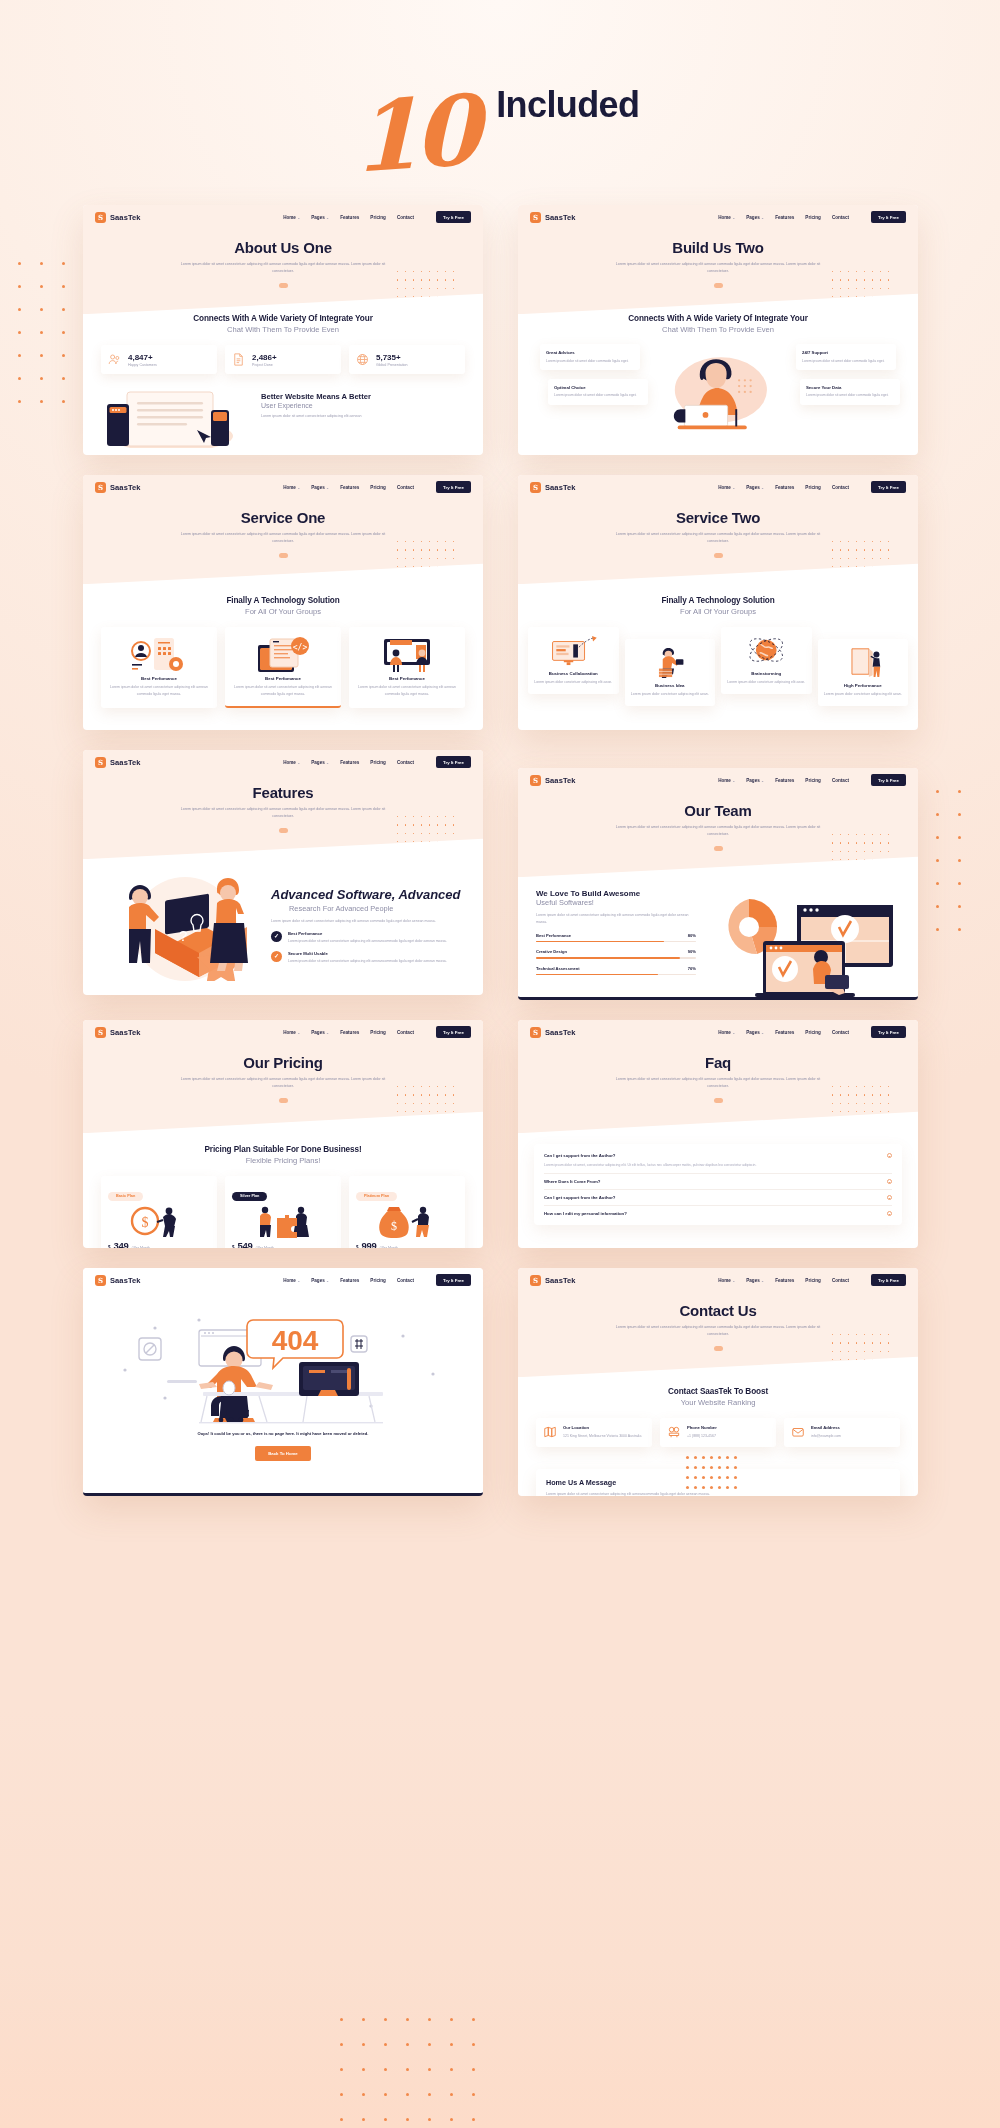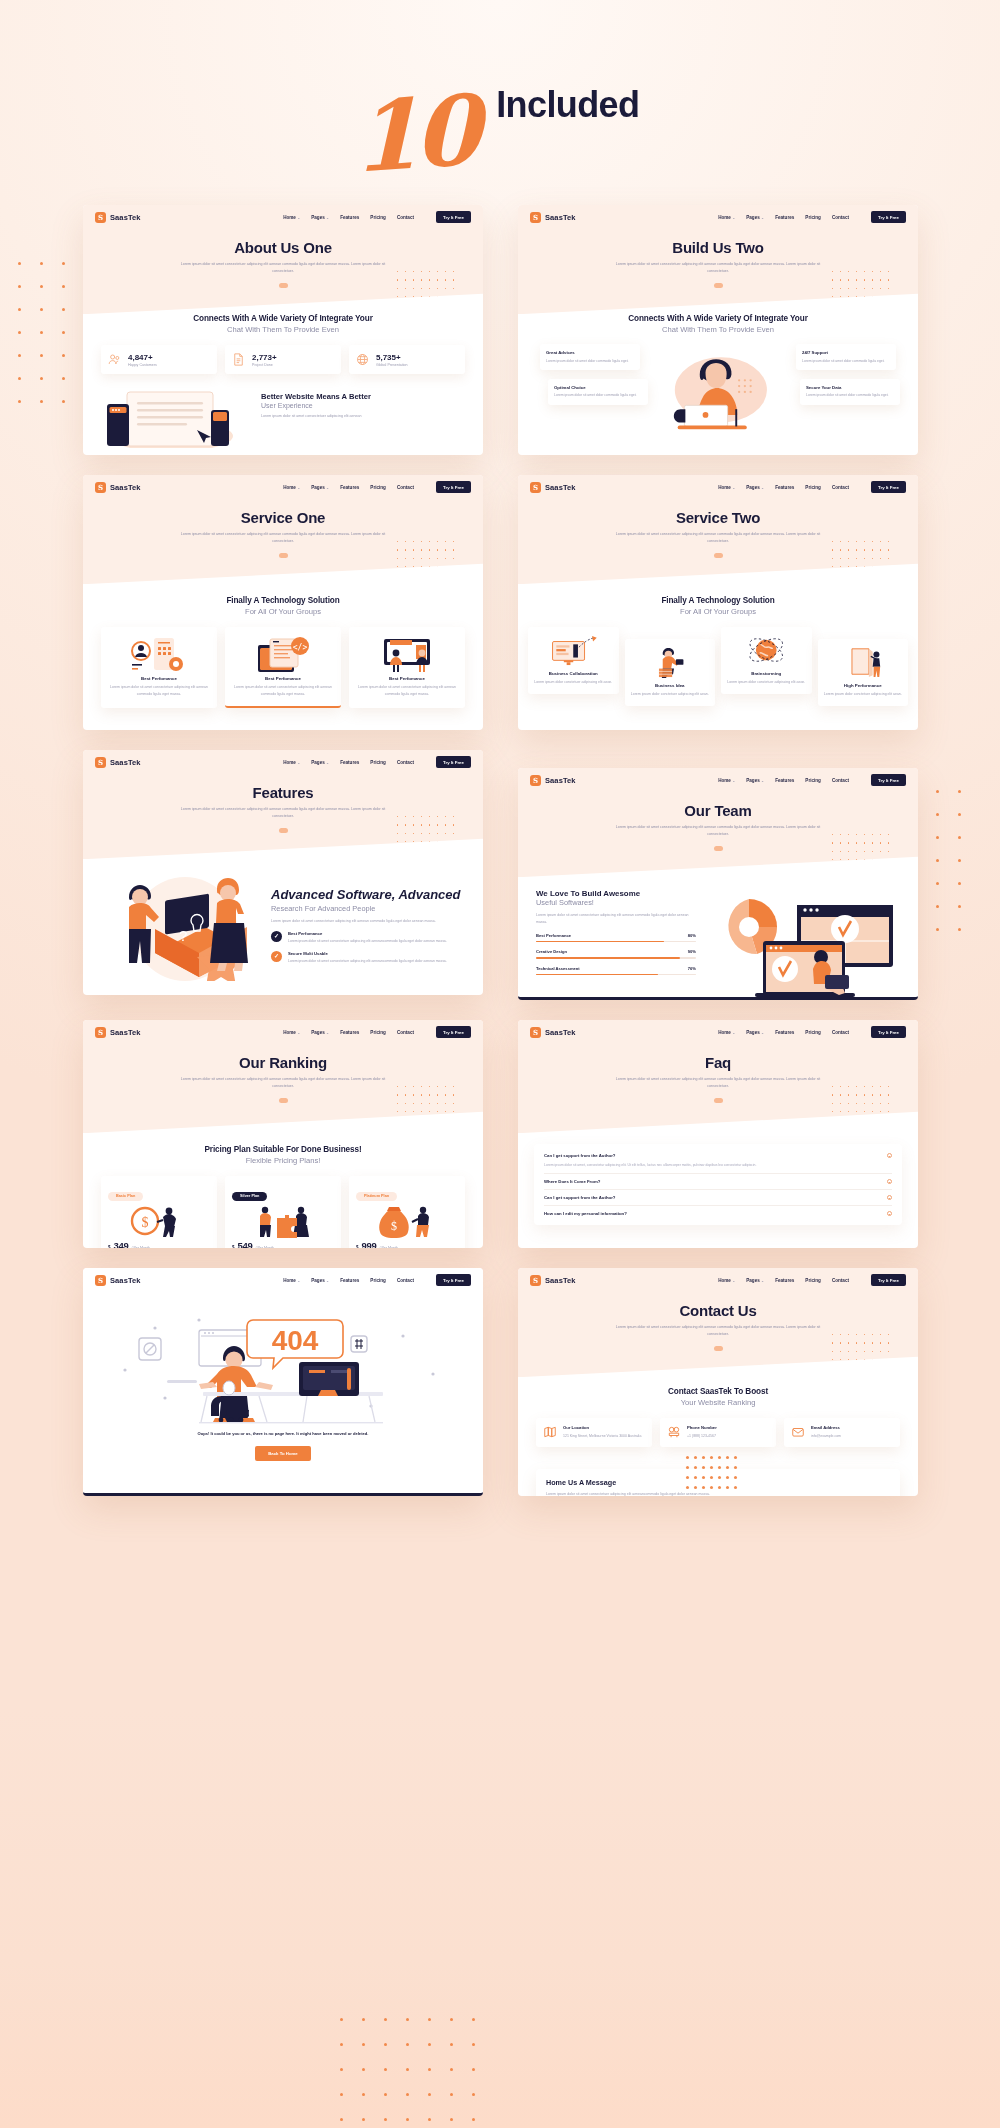--- a/index.html
+++ b/index.html
@@ -153,21 +153,21 @@
   .svc4 { display:flex; gap:6px; margin-top:11px; align-items:flex-start;}
   .svc4 .svc { padding:7px 5px 8px; }
   .svc4 .svc.down { margin-top: 12px; }
   .svc4 .svc-ill { height: 32px; }
 
   
   .feat { display:flex; gap:10px; padding: 10px 16px 0;}
   .feat-ill { width:162px; height:112px; flex:none; position:relative;}
   .feat-txt { flex:1; padding-top: 18px;}
   .feat-h { font-size:13px; font-weight:700; color:#1b1b3a; line-height:1.25;font-style:italic;}
-  .feat-s { font-size:7.4px; color:#8d8da6; }
+  .feat-s { font-size:7.4px; color:#8d8da6;margin-left:18px; }
   .feat-p { font-size:3.5px; color:#a0a0b4; line-height:1.9; margin-top:5px;}
   .fchk { display:flex; gap:6px; margin-top:7px;}
   .fchk .dot {
     width:11px; height:11px; border-radius:50%; flex:none;
     color:#fff; font-size:6px; line-height:11px; text-align:center; font-weight:700;
   }
   .fchk .dot.dark { background:#1b1b3a; }
   .fchk .dot.org { background:#f0803c; }
   .fchk h6 { font-size:4.2px; font-weight:700; color:#1b1b3a;}
   .fchk p { font-size:3.4px; color:#a0a0b4; line-height:1.85; margin-top:2px;}
@@ -438,21 +438,21 @@
               <div class="stat-l">Happy Customers</div>
             </div>
           </div>
           <div class="stat">
             <svg class="stat-ico" viewBox="0 0 24 24" fill="none" stroke="#f5a97c" stroke-width="1.4">
               <path d="M6 3h8l4 4v14H6z"></path>
                 <path d="M14 3v4h4"></path>
                 <path d="M9 11h6M9 14h6M9 17h4"></path>
             </svg>
             <div>
-              <div class="stat-n">2,773+</div>
+              <div class="stat-n">2,486+</div>
               <div class="stat-l">Project Done</div>
             </div>
           </div>
           <div class="stat">
             <svg class="stat-ico" viewBox="0 0 24 24" fill="none" stroke="#f5a97c" stroke-width="1.4">
               <circle cx="12" cy="12" r="8"></circle>
                 <ellipse cx="12" cy="12" rx="3.4" ry="8"></ellipse>
                 <path d="M4 12h16M5.5 7.5h13M5.5 16.5h13"></path>
             </svg>
             <div>
@@ -1162,21 +1162,21 @@
         <div class="m-links">
           <span><b>Home</b><i class="caret">⌄</i></span>
           <span><b>Pages</b><i class="caret">⌄</i></span>
           <span>Features</span>
           <span>Pricing</span>
           <span>Contact</span>
           <div class="m-cta">Try It Free</div>
         </div>
       </div>
       <div class="m-hero tall">
-        <div class="m-title">Our Ranking</div>
+        <div class="m-title">Our Pricing</div>
         <div class="m-sub">Lorem ipsum dolor sit amet consectetuer adipiscing elit aenean commodo ligula eget dolor aenean massa. Lorem ipsum dolor sit consectetuer.</div>
         <div class="m-mouse"></div>
         <div class="dotgrid hero-dots" style="grid-template-columns:repeat(8,8px); gap:7px 0;">
             <i style="width: 1.3px; height: 1.3px; opacity: 0.85;"></i>
             <i style="width: 1.3px; height: 1.3px; opacity: 0.85;"></i>
             <i style="width: 1.3px; height: 1.3px; opacity: 0.85;"></i>
             <i style="width: 1.3px; height: 1.3px; opacity: 0.85;"></i>
             <i style="width: 1.3px; height: 1.3px; opacity: 0.85;"></i>
             <i style="width: 1.3px; height: 1.3px; opacity: 0.85;"></i>
             <i style="width: 1.3px; height: 1.3px; opacity: 0.85;"></i>

